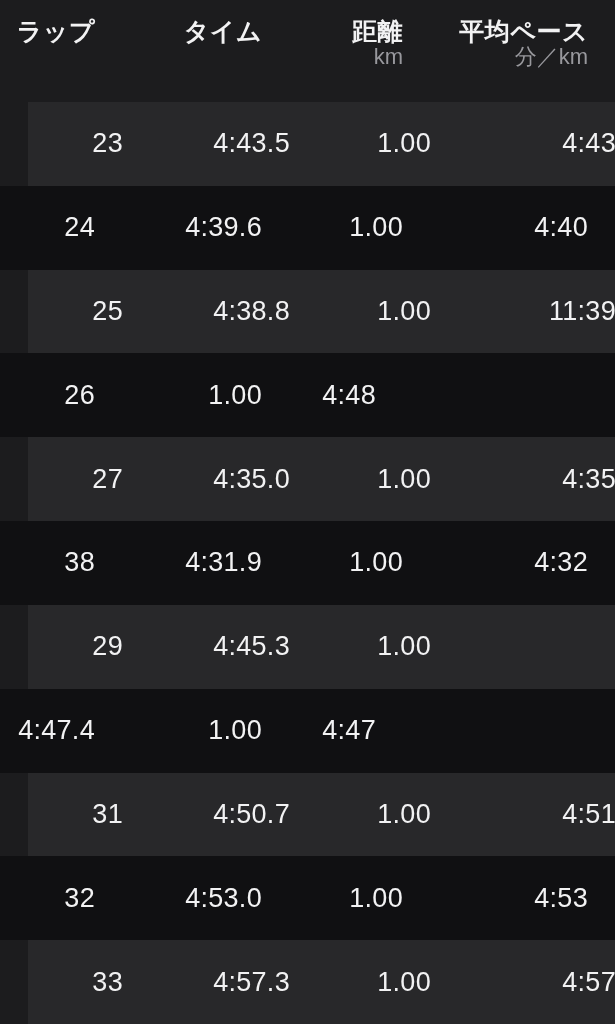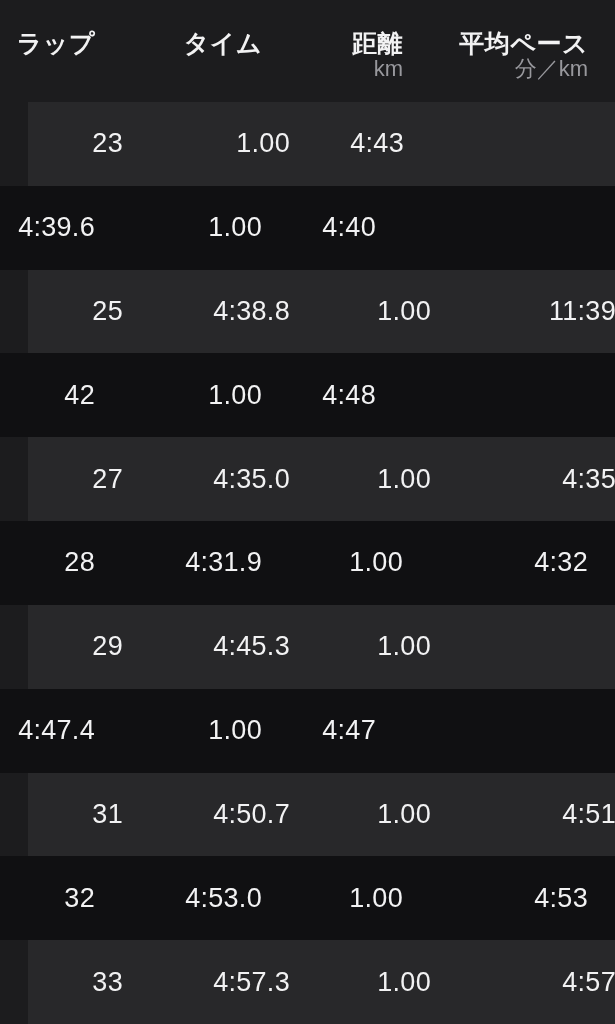--- a/index.html
+++ b/index.html
@@ -25,21 +25,21 @@
   .cell {
     text-align: right;
     box-sizing: border-box;
   }
   .cell.last {
     padding-right: 27px;
   }
   
   .table-header {
     height: 102px;
-    padding-top: 28px;
+    padding-top: 16px;
     box-sizing: border-box;
     background: var(--header-bg, #1c1c1e);
   }
   .col-label {
     font-size: 25px;
     font-weight: bold;
     color: var(--text-primary, #f2f2f3);
     line-height: 30px;
     letter-spacing: 0.5px;
   }
@@ -88,47 +88,49 @@
     </div>
     <div class="cell last">
       <div class="col-label">平均ペース</div>
       <div class="col-unit">分／km</div>
     </div>
   </div>
 
   <div class="table-body" id="rows">
       <div class="lap-row grid-cols light">
       <div class="cell">23</div>
+      <div class="cell">4:43.5</div>
       <div class="cell">1.00</div>
       <div class="cell last">4:43</div>
     </div>
       <div class="lap-row grid-cols dark">
+      <div class="cell">24</div>
       <div class="cell">4:39.6</div>
       <div class="cell">1.00</div>
       <div class="cell last">4:40</div>
     </div>
       <div class="lap-row grid-cols light">
       <div class="cell">25</div>
       <div class="cell">4:38.8</div>
       <div class="cell">1.00</div>
       <div class="cell last">11:39</div>
     </div>
       <div class="lap-row grid-cols dark">
-      <div class="cell">42</div>
+      <div class="cell">26</div>
       <div class="cell">1.00</div>
       <div class="cell last">4:48</div>
     </div>
       <div class="lap-row grid-cols light">
       <div class="cell">27</div>
       <div class="cell">4:35.0</div>
       <div class="cell">1.00</div>
       <div class="cell last">4:35</div>
     </div>
       <div class="lap-row grid-cols dark">
-      <div class="cell">28</div>
+      <div class="cell">38</div>
       <div class="cell">4:31.9</div>
       <div class="cell">1.00</div>
       <div class="cell last">4:32</div>
     </div>
       <div class="lap-row grid-cols light">
       <div class="cell">29</div>
       <div class="cell">4:45.3</div>
       <div class="cell">1.00</div>
     </div>
       <div class="lap-row grid-cols dark">

